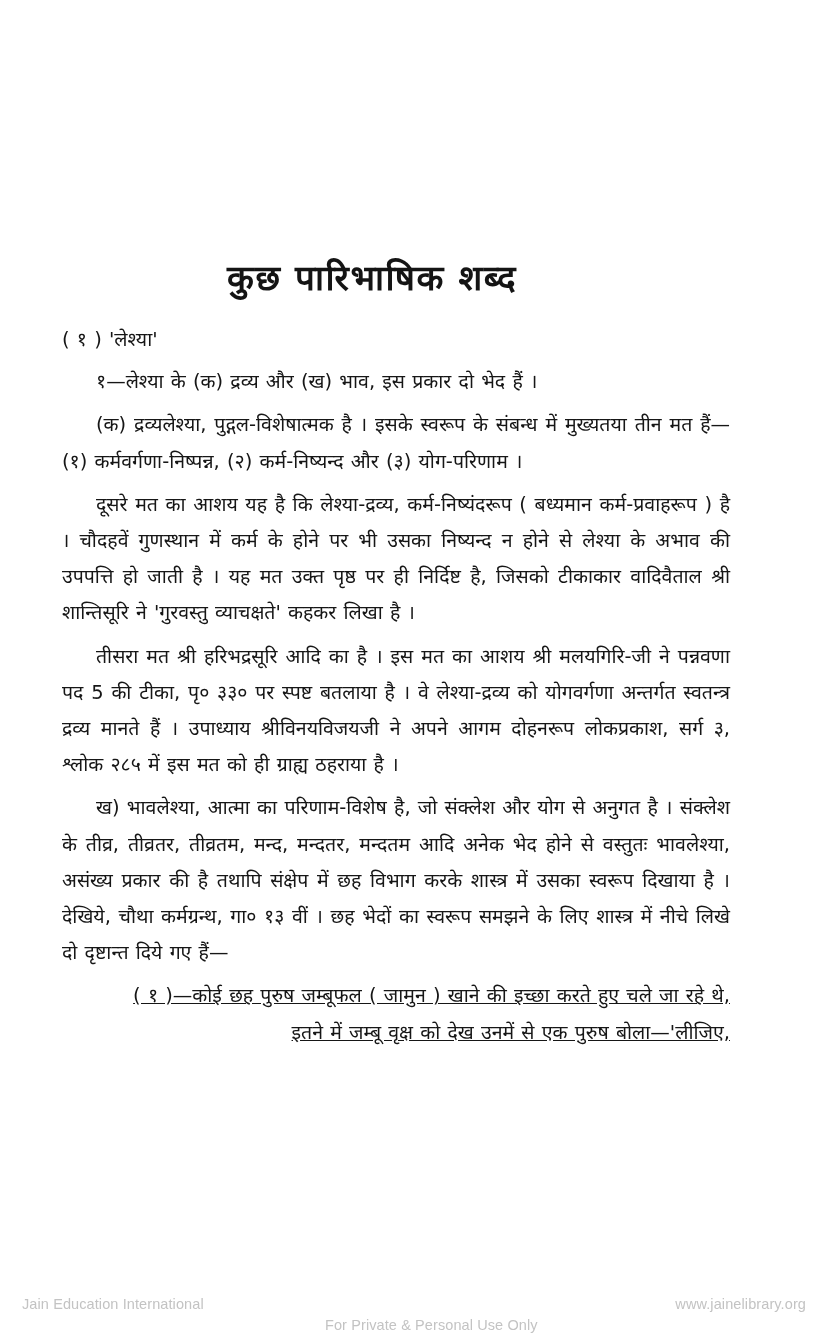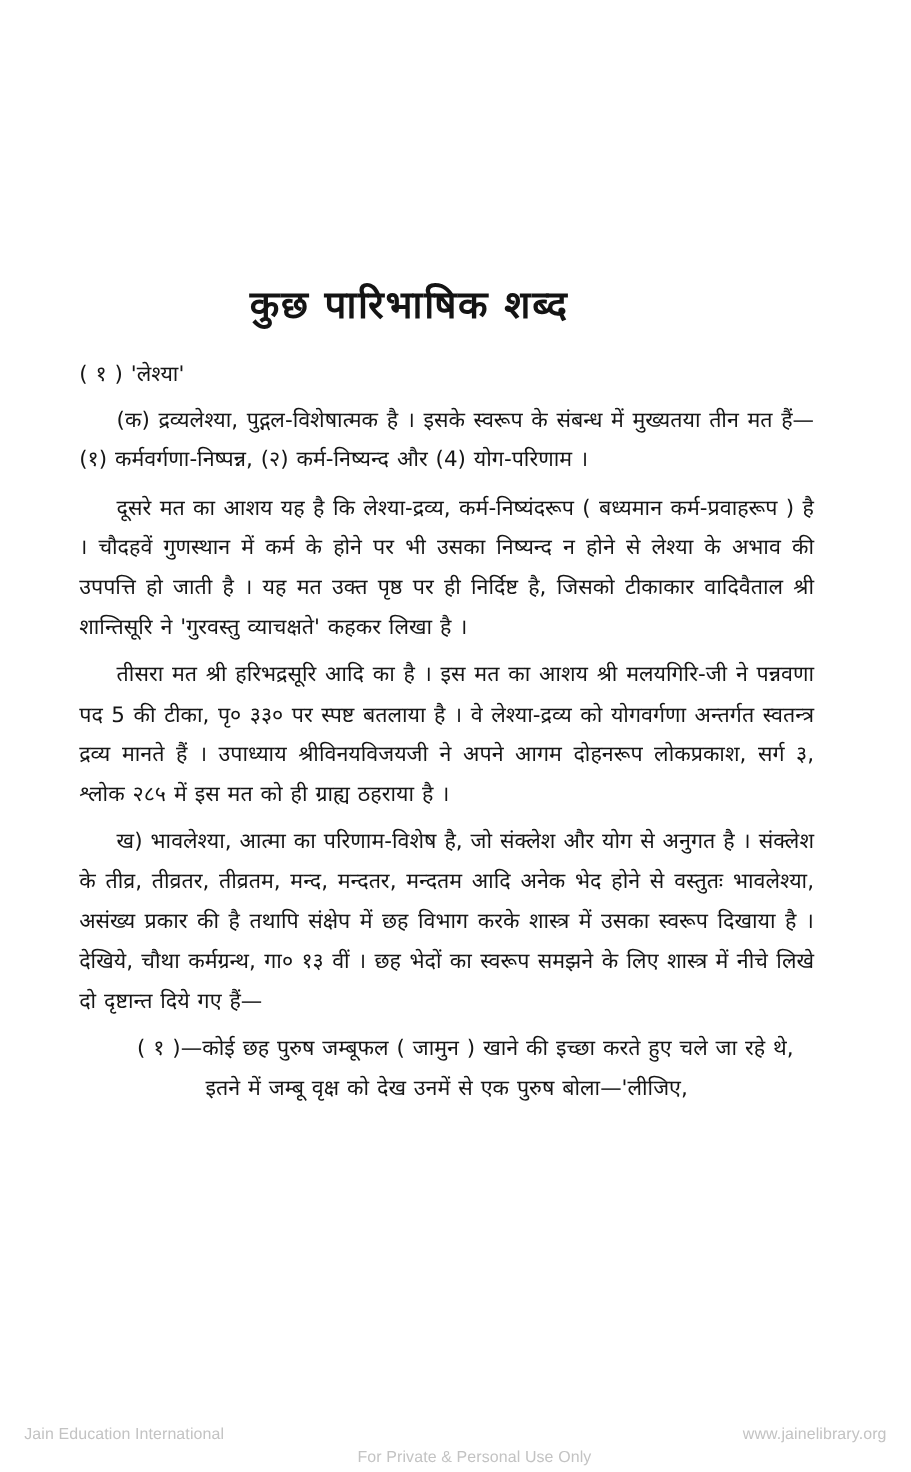--- a/index.html
+++ b/index.html
@@ -31,21 +31,21 @@
     font-size: 35px;
     font-weight: 700;
     letter-spacing: 1.5px;
     color: #141414;
     line-height: 1.15;
   }
 
   
   .body-block {
     position: absolute;
-    left: 72px;
+    left: 62px;
     top: 322px;
     width: 668px;
   }
 
   .para {
     font-family: "DejaVu Sans", "Liberation Sans", sans-serif;
     font-size: 19.5px;
     line-height: 36.2px;
     color: #161616;
     text-align: justify;
@@ -56,21 +56,22 @@
   .para:last-child { margin-bottom: 0; }
 
   .para.indent {
     text-indent: 34px;
   }
   .para.heading-line {
     text-indent: 0;
     margin-bottom: 6px;
   }
   .para.last-open {
-    text-align: center;
+    text-align: right;
+    text-decoration: underline;
   }
 
   
   .footer {
     position: absolute;
     left: 0;
     bottom: 24px;
     width: 828px;
     height: 20px;
     display: flex;
@@ -98,22 +99,23 @@
 <body>
 
 <div class="page">
 
   <div class="doc-title">कुछ पारिभाषिक शब्द</div>
 
   <div class="body-block">
 
     <p class="para heading-line">( १ ) 'लेश्या'</p>
 
+    <p class="para indent">१—लेश्या के (क) द्रव्य और (ख) भाव, इस प्रकार दो भेद हैं ।</p>
 
-    <p class="para indent">(क) द्रव्यलेश्या, पुद्गल-विशेषात्मक है । इसके स्वरूप के संबन्ध में मुख्यतया तीन मत हैं—(१) कर्मवर्गणा-निष्पन्न, (२) कर्म-निष्यन्द और (4) योग-परिणाम ।</p>
+    <p class="para indent">(क) द्रव्यलेश्या, पुद्गल-विशेषात्मक है । इसके स्वरूप के संबन्ध में मुख्यतया तीन मत हैं—(१) कर्मवर्गणा-निष्पन्न, (२) कर्म-निष्यन्द और (३) योग-परिणाम ।</p>
 
 
     <p class="para indent">दूसरे मत का आशय यह है कि लेश्या-द्रव्य, कर्म-निष्यंदरूप ( बध्यमान कर्म-प्रवाहरूप ) है । चौदहवें गुणस्थान में कर्म के होने पर भी उसका निष्यन्द न होने से लेश्या के अभाव की उपपत्ति हो जाती है । यह मत उक्त पृष्ठ पर ही निर्दिष्ट है, जिसको टीकाकार वादिवैताल श्री शान्तिसूरि ने 'गुरवस्तु व्याचक्षते' कहकर लिखा है ।</p>
 
     <p class="para indent">तीसरा मत श्री हरिभद्रसूरि आदि का है । इस मत का आशय श्री मलयगिरि-जी ने पन्नवणा पद 5 की टीका, पृ० ३३० पर स्पष्ट बतलाया है । वे लेश्या-द्रव्य को योगवर्गणा अन्तर्गत स्वतन्त्र द्रव्य मानते हैं । उपाध्याय श्रीविनयविजयजी ने अपने आगम दोहनरूप लोकप्रकाश, सर्ग ३, श्लोक २८५ में इस मत को ही ग्राह्य ठहराया है ।</p>
 
     <p class="para indent">ख) भावलेश्या, आत्मा का परिणाम-विशेष है, जो संक्लेश और योग से अनुगत है । संक्लेश के तीव्र, तीव्रतर, तीव्रतम, मन्द, मन्दतर, मन्दतम आदि अनेक भेद होने से वस्तुतः भावलेश्या, असंख्य प्रकार की है तथापि संक्षेप में छह विभाग करके शास्त्र में उसका स्वरूप दिखाया है । देखिये, चौथा कर्मग्रन्थ, गा० १३ वीं । छह भेदों का स्वरूप समझने के लिए शास्त्र में नीचे लिखे दो दृष्टान्त दिये गए हैं—</p>
 
     <p class="para indent last-open">( १ )—कोई छह पुरुष जम्बूफल ( जामुन ) खाने की इच्छा करते हुए चले जा रहे थे, इतने में जम्बू वृक्ष को देख उनमें से एक पुरुष बोला—'लीजिए,</p>
 

